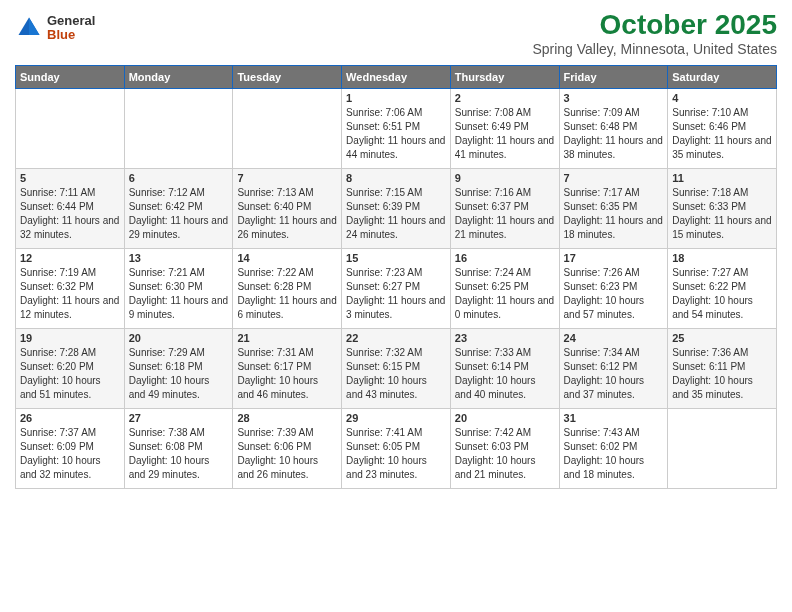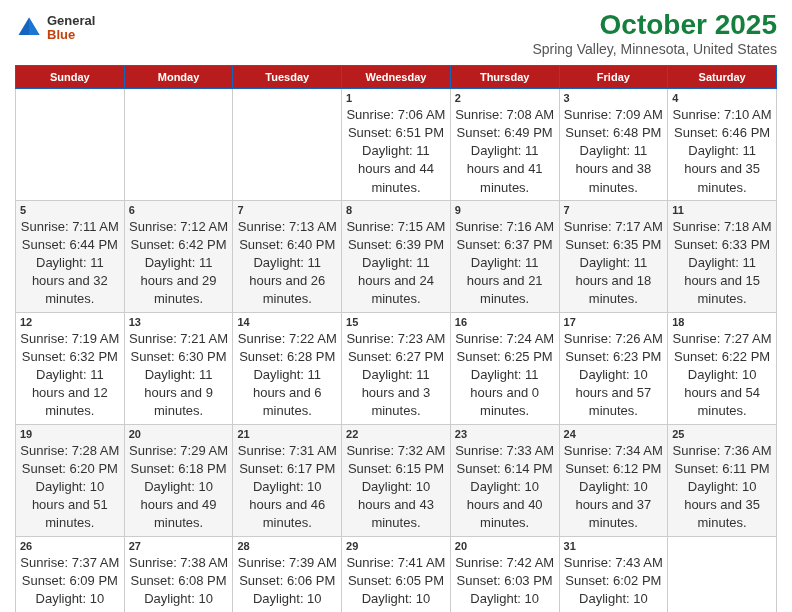--- a/index.html
+++ b/index.html
@@ -55,26 +55,26 @@
       font-size: 14px;
       font-weight: normal;
       color: #555;
     }
     table {
       width: 100%;
       border-collapse: collapse;
       table-layout: fixed;
     }
     thead tr th {
-      background: #b91c1c;
+      background: #737373;
       color: #fff;
       font-size: 11px;
       font-weight: bold;
       padding: 5px 4px;
-      text-align: center;
+      text-align: left;
       border: 1px solid #1565c0;
     }
     tbody tr td {
       border: 1px solid #ccc;
       vertical-align: top;
       padding: 3px 4px;
       font-size: 9px;
       color: #333;
       height: 80px;
       background: #fff;
@@ -82,23 +82,22 @@
     tbody tr:nth-child(even) td {
       background: #f5f5f5;
     }
     .day-num {
       font-size: 11px;
       font-weight: bold;
       display: block;
       margin-bottom: 2px;
     }
     .cell-info {
-      font-size: 13px;
+      font-size: 10px;
       line-height: 1.4;
-      text-align: center;
     }
     .empty-cell {
       background: #fff !important;
     }
   </style>
 </head>
 <body>
 
 <div class="page">
   <div class="header">

